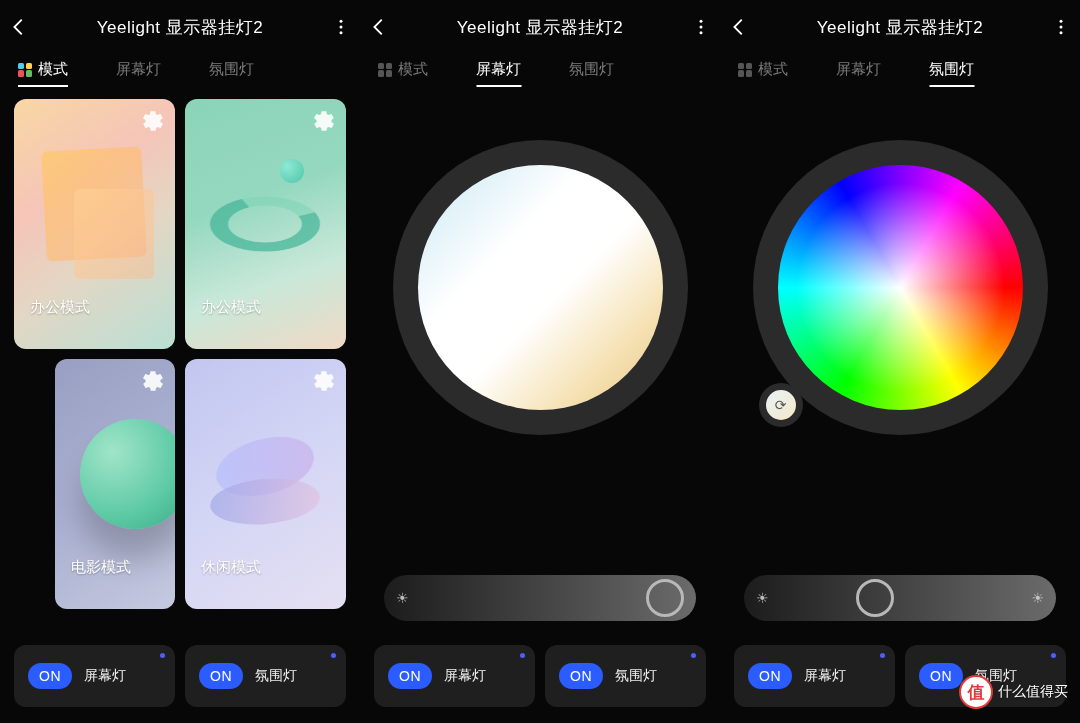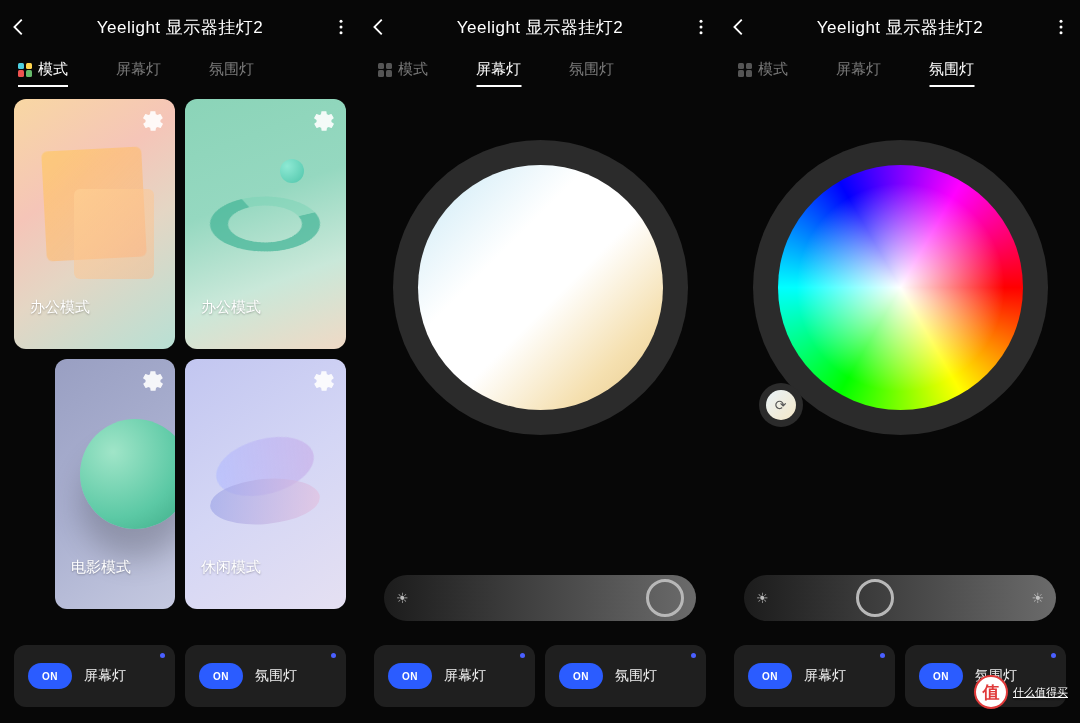--- a/index.html
+++ b/index.html
@@ -290,22 +290,22 @@
     position: relative;
   }
   .toggle-pill {
     width: 44px;
     height: 26px;
     border-radius: 13px;
     background: #2b5cff;
     display: flex;
     align-items: center;
     justify-content: center;
-    font-size: 10px;
-    font-weight: 700;
+    font-size: 14px;
+    font-weight: 400;
     letter-spacing: 0.5px;
   }
   .toggle-label {
     font-size: 14px;
     color: #eee;
   }
   .toggle-dot {
     position: absolute;
     top: 8px;
     right: 10px;
@@ -332,24 +332,23 @@
     background: #fff;
     color: #e03a3a;
     display: flex;
     align-items: center;
     justify-content: center;
     font-size: 17px;
     font-weight: bold;
     border: 2px solid #e03a3a;
   }
   .watermark-text {
-    font-size: 11px;
+    font-size: 14px;
     color: #fff;
     text-shadow: 0 1px 2px rgba(0,0,0,0.6);
-    text-decoration: underline;
   }
 </style>
 </head>
 <body>
 
 <div class="screen">
   <div class="header">
     <div class="back-icon">
       <svg viewBox="0 0 24 24" width="22" height="22" fill="none" stroke="#fff" stroke-width="2">
           <path d="M15 4 L7 12 L15 20"></path>

